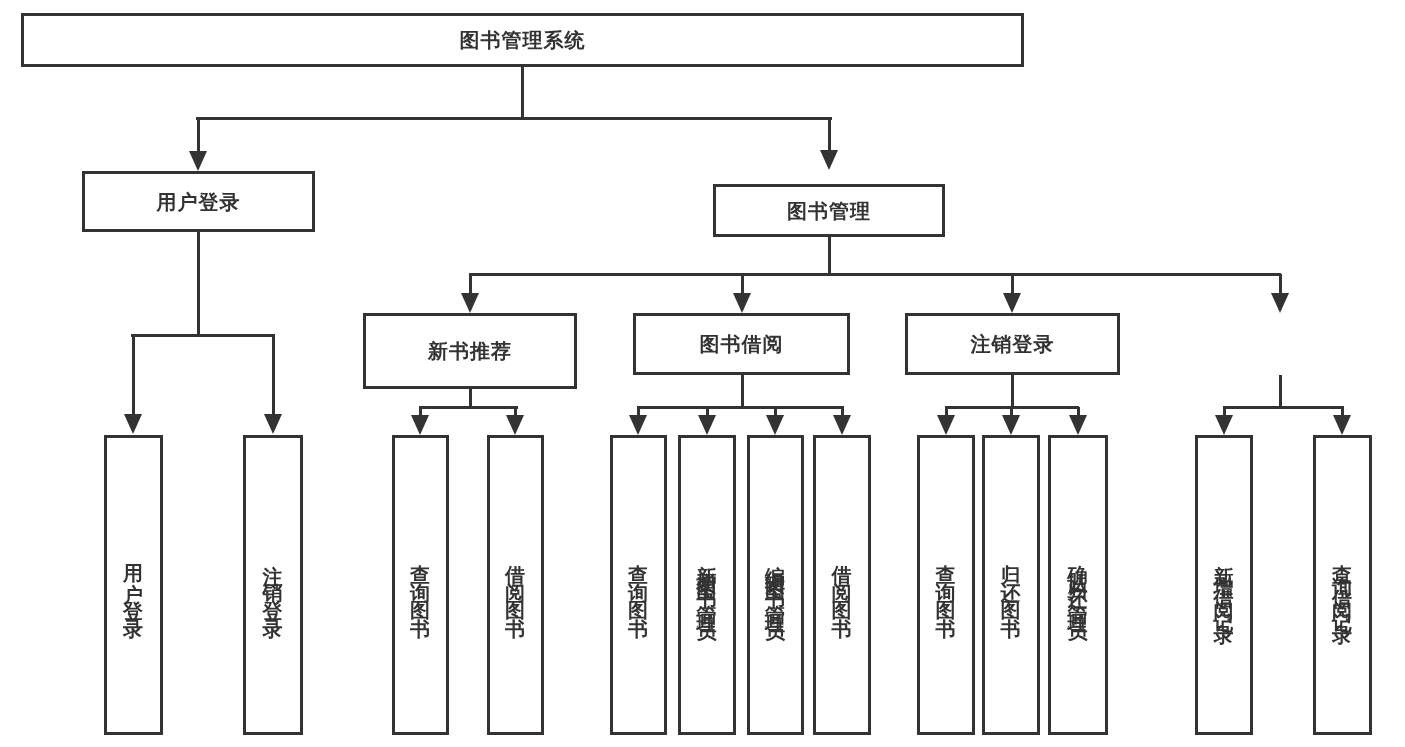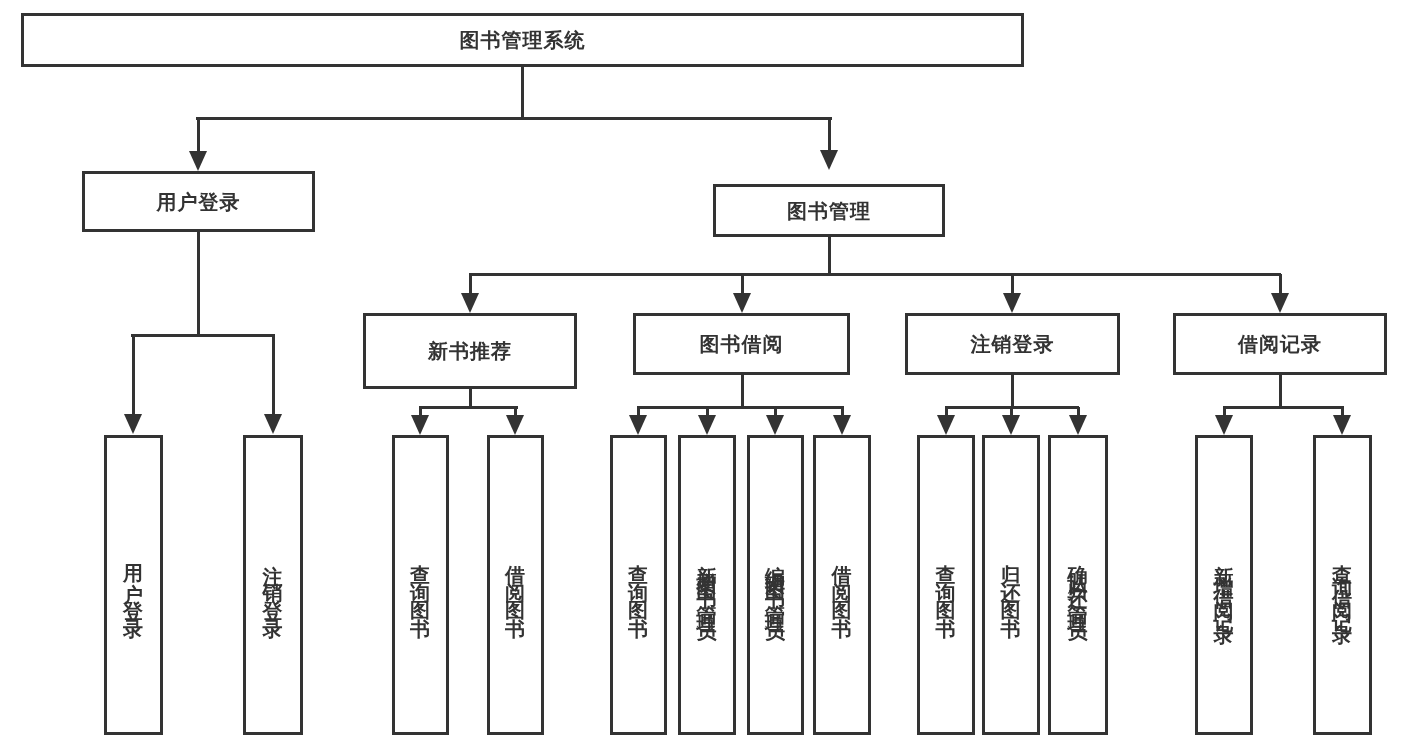--- a/index.html
+++ b/index.html
@@ -103,23 +103,20 @@
 
   <div class="node h" style="left:363px;top:313px;width:214px;height:76px">
     <span>新书推荐</span>
   </div>
   <div class="node h" style="left:633px;top:313px;width:217px;height:62px">
     <span>图书借阅</span>
   </div>
   <div class="node h" style="left:905px;top:313px;width:215px;height:62px">
     <span>注销登录</span>
   </div>
-  <div class="node h" style="left:1173px;top:313px;width:214px;height:62px">
-    <span>借阅记录</span>
-  </div>
 
   <div class="node v" style="left:104px;top:435px;width:59px;height:300px">
     <span>用户登录</span>
   </div>
   <div class="node v" style="left:243px;top:435px;width:60px;height:300px">
     <span>注销登录</span>
   </div>
 
   <div class="node v" style="left:392px;top:435px;width:57px;height:300px">
     <span>查询图书</span>

